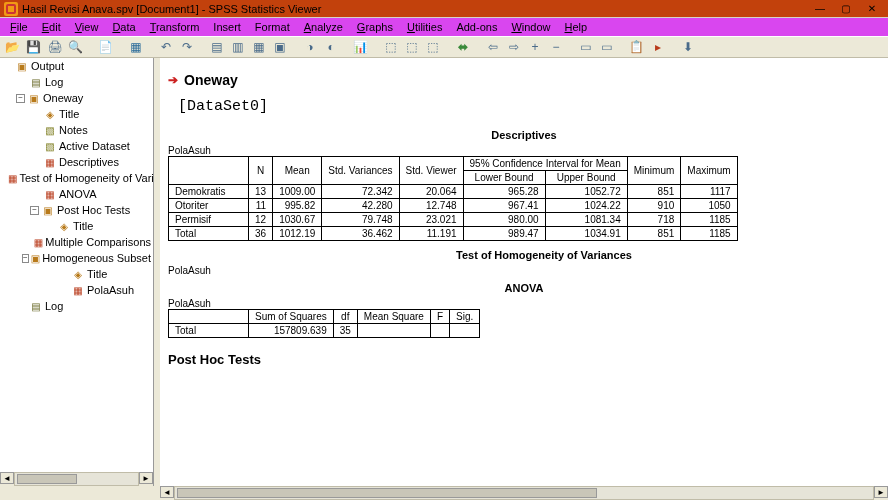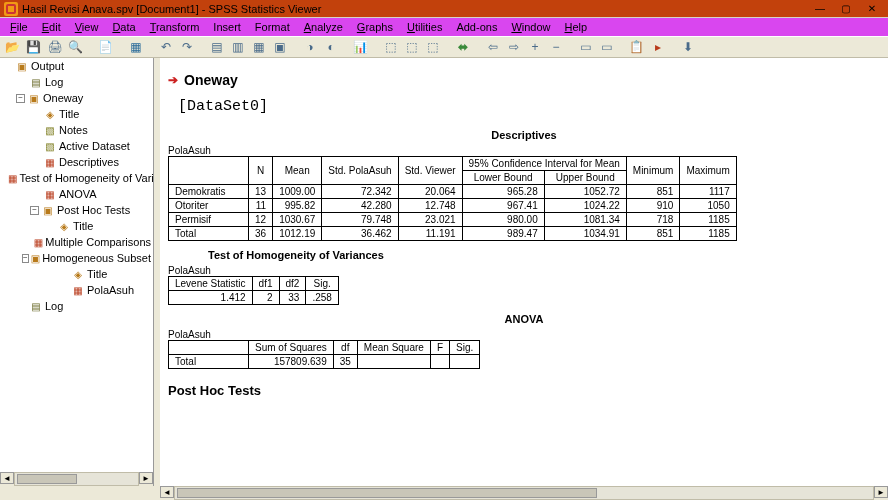--- a/index.html
+++ b/index.html
@@ -266,21 +266,21 @@
       <div class="dataset">[DataSet0]</div>
 
       <div class="tbl-title">Descriptives</div>
       <div class="varname">PolaAsuh</div>
       <table class="spss">
         <tbody>
             <tr>
           <th class="corner stubcol" rowspan="2"></th>
           <th rowspan="2">N</th>
           <th rowspan="2">Mean</th>
-          <th rowspan="2">Std. PolaAsuh</th>
+          <th rowspan="2">Std. Variances</th>
           <th rowspan="2">Std. Viewer</th>
           <th colspan="2">95% Confidence Interval for Mean</th>
           <th rowspan="2">Minimum</th>
           <th rowspan="2">Maximum</th>
         </tr>
         <tr>
           <th>Lower Bound</th>
           <th>Upper Bound</th>
         </tr>
         </tbody>
@@ -325,38 +325,22 @@
               <td>36.462</td>
               <td>11.191</td>
               <td>989.47</td>
               <td>1034.91</td>
               <td>851</td>
               <td>1185</td>
             </tr>
           </tbody>
       </table>
 
-      <div class="tbl-title" style="text-align:left;margin-left:40px">Test of Homogeneity of Variances</div>
+      <div class="tbl-title" style="text-align:center;margin-left:40px">Test of Homogeneity of Variances</div>
       <div class="varname">PolaAsuh</div>
-      <table class="spss">
-        <tbody>
-            <tr>
-          <th>Levene Statistic</th>
-          <th>df1</th>
-          <th>df2</th>
-          <th>Sig.</th>
-        </tr>
-        <tr>
-          <td>1.412</td>
-          <td>2</td>
-          <td>33</td>
-          <td>.258</td>
-        </tr>
-      </tbody>
-        </table>
 
       <div class="tbl-title">ANOVA</div>
       <div class="varname">PolaAsuh</div>
       <table class="spss">
         <tbody>
             <tr>
           <th class="corner stubcol"></th>
           <th>Sum of Squares</th>
           <th>df</th>
           <th>Mean Square</th>

